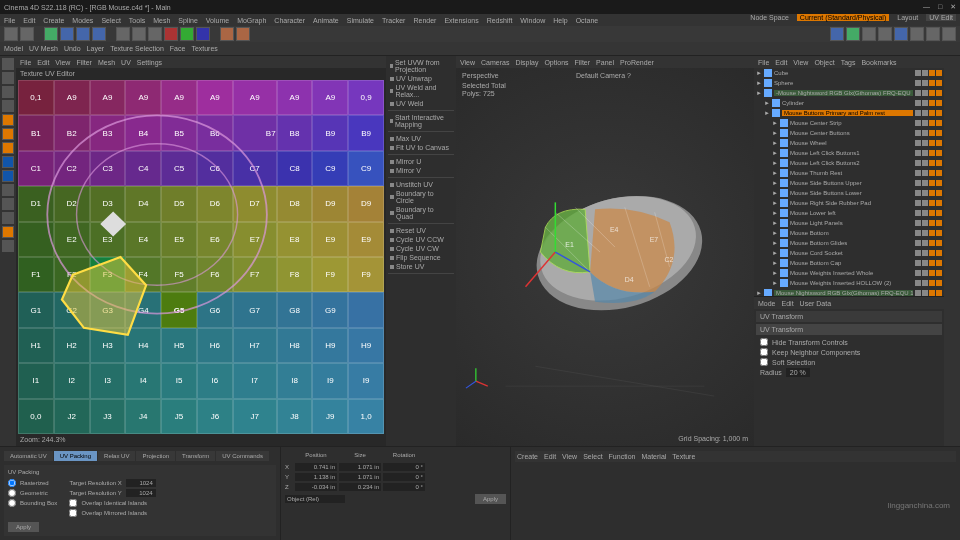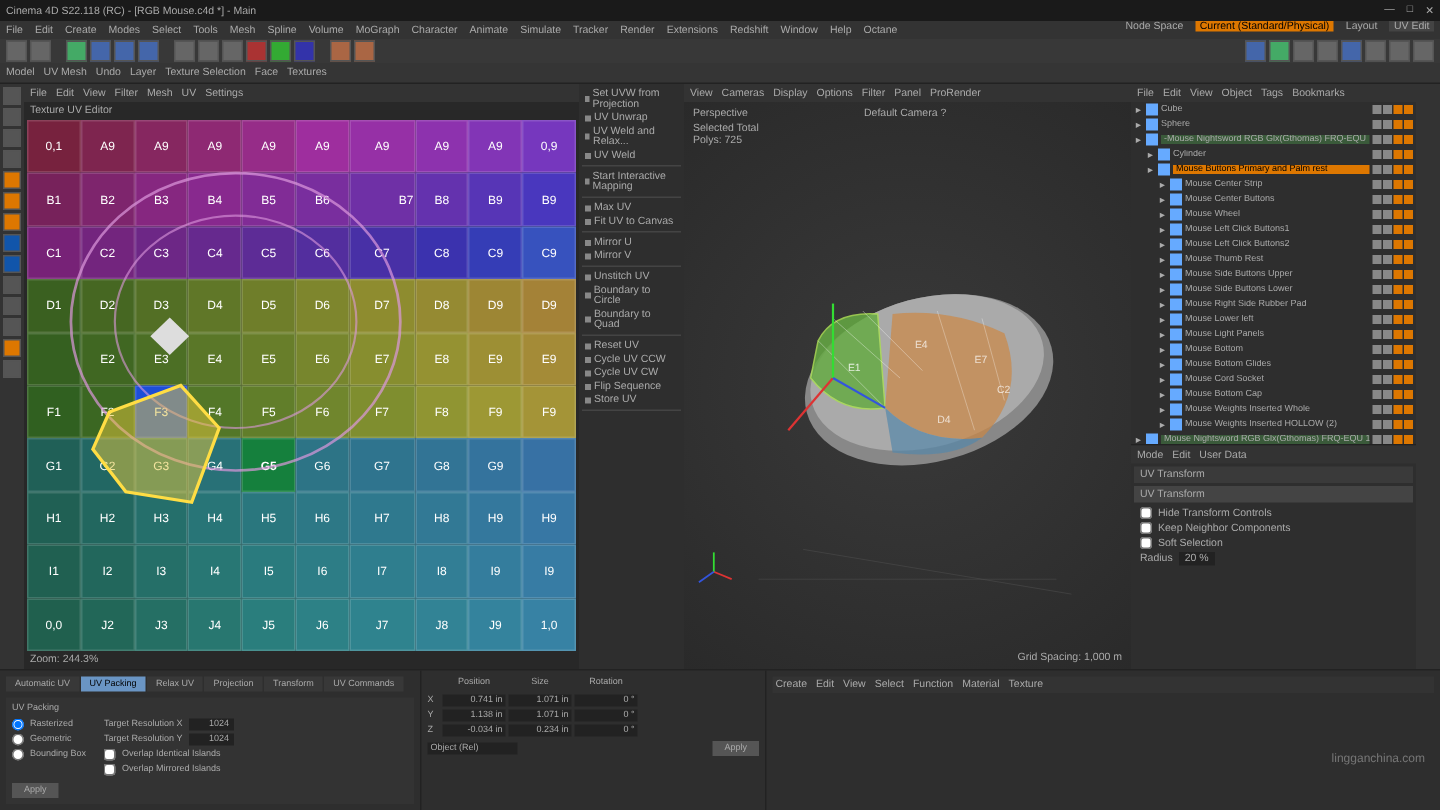--- a/index.html
+++ b/index.html
@@ -236,33 +236,33 @@
           <div class="uvcell" style="background: rgb(76, 111, 37);">E3</div>
           <div class="uvcell" style="background: rgb(90, 119, 40);">E4</div>
           <div class="uvcell" style="background: rgb(104, 126, 42);">E5</div>
           <div class="uvcell" style="background: rgb(119, 134, 45);">E6</div>
           <div class="uvcell" style="background: rgb(135, 142, 47);">E7</div>
           <div class="uvcell" style="background: rgb(149, 146, 50);">E8</div>
           <div class="uvcell" style="background: rgb(157, 143, 52);">E9</div>
           <div class="uvcell" style="background: rgb(164, 139, 55);">E9</div>
           <div class="uvcell" style="background: rgb(48, 96, 32);">F1</div>
           <div class="uvcell" style="background: rgb(59, 103, 34);">F2</div>
-          <div class="uvcell" style="background: #1d4ed8;">F3</div>
+          <div class="uvcell" style="background: #15803d;">F3</div>
           <div class="uvcell" style="background: rgb(83, 119, 40);">F4</div>
           <div class="uvcell" style="background: rgb(97, 126, 42);">F5</div>
           <div class="uvcell" style="background: rgb(112, 134, 45);">F6</div>
           <div class="uvcell" style="background: rgb(127, 142, 47);">F7</div>
           <div class="uvcell" style="background: rgb(144, 149, 50); text-align: right;">F8</div>
           <div class="uvcell" style="background: rgb(157, 152, 52);">F9</div>
           <div class="uvcell" style="background: rgb(164, 148, 55);">F9</div>
           <div class="uvcell" style="background: rgb(32, 96, 87);">G1</div>
           <div class="uvcell" style="background: rgb(34, 103, 99);">G2</div>
           <div class="uvcell" style="background: rgb(37, 111, 111);">G3</div>
           <div class="uvcell" style="background: rgb(40, 113, 119);">G4</div>
-          <div class="uvcell" style="background: #15803d; font-weight: bold;">G5</div>
+          <div class="uvcell" style="background: #4d7c0f; font-weight: bold;">G5</div>
           <div class="uvcell" style="background: rgb(45, 116, 134);">G6</div>
           <div class="uvcell" style="background: rgb(47, 116, 142);">G7</div>
           <div class="uvcell" style="background: rgb(50, 116, 149);">G8</div>
           <div class="uvcell" style="background: rgb(52, 115, 157);">G9</div>
           <div class="uvcell" style="background: rgb(55, 113, 164);"></div>
           <div class="uvcell" style="background: rgb(32, 96, 84);">H1</div>
           <div class="uvcell" style="background: rgb(34, 103, 95);">H2</div>
           <div class="uvcell" style="background: rgb(37, 111, 107);">H3</div>
           <div class="uvcell" style="background: rgb(40, 117, 119);">H4</div>
           <div class="uvcell" style="background: rgb(42, 119, 126);">H5</div>

